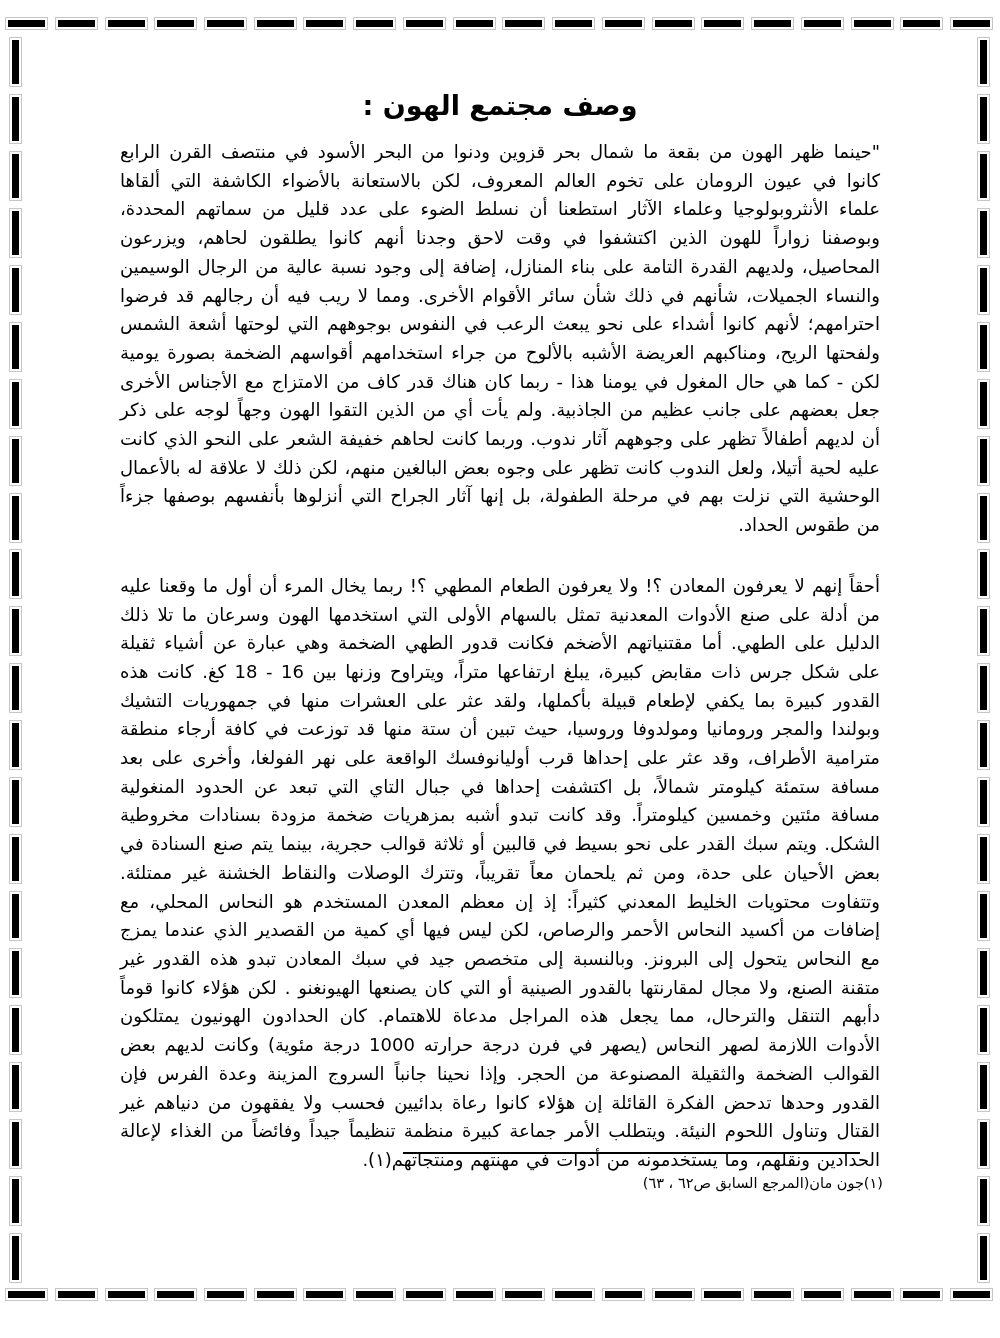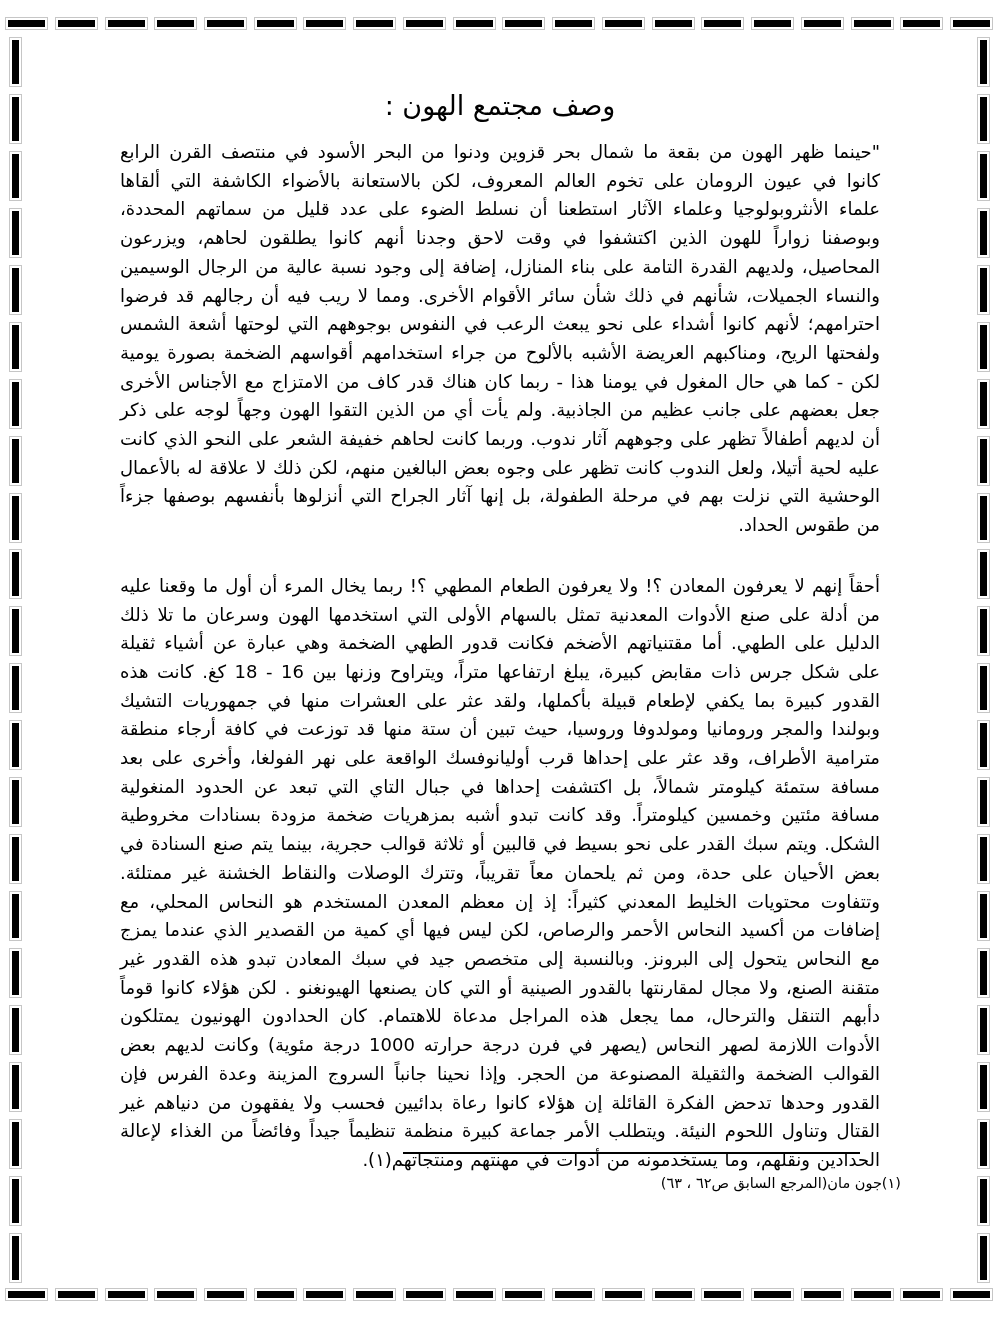--- a/index.html
+++ b/index.html
@@ -20,33 +20,33 @@
   .border-left .dash,.border-right .dash{
     height:44px;width:7px;background:#000;
     box-shadow:0 0 0 2px #fff,0 0 0 3px #c6c6c6;
   }
   
   .content{
     position:absolute;top:86px;right:120px;width:760px;
     direction:rtl;
   }
   .doc-title{
-    font-size:27px;font-weight:normal;text-align:center;
+    font-size:27px;font-weight:bold;text-align:center;
     margin:0 0 12px 0;line-height:40px;
   }
   .body-para{
     font-size:18px;line-height:28.7px;text-align:justify;text-justify:inter-word;
     margin:0;word-spacing:1px;
   }
   .body-para.second{margin-top:32px;}
   .footnote-sep{
     position:absolute;top:1152px;left:403px;width:457px;height:2px;background:#000;
   }
   .footnote{
-    position:absolute;top:1172px;right:99px;direction:rtl;
+    position:absolute;top:1172px;right:117px;direction:rtl;
     font-size:14.5px;line-height:22px;margin-left:32px;
   }
 </style>
 </head>
 <body>
 
 <div class="border border-top">
     <span class="dash"></span>
     <span class="dash"></span>
     <span class="dash"></span>

